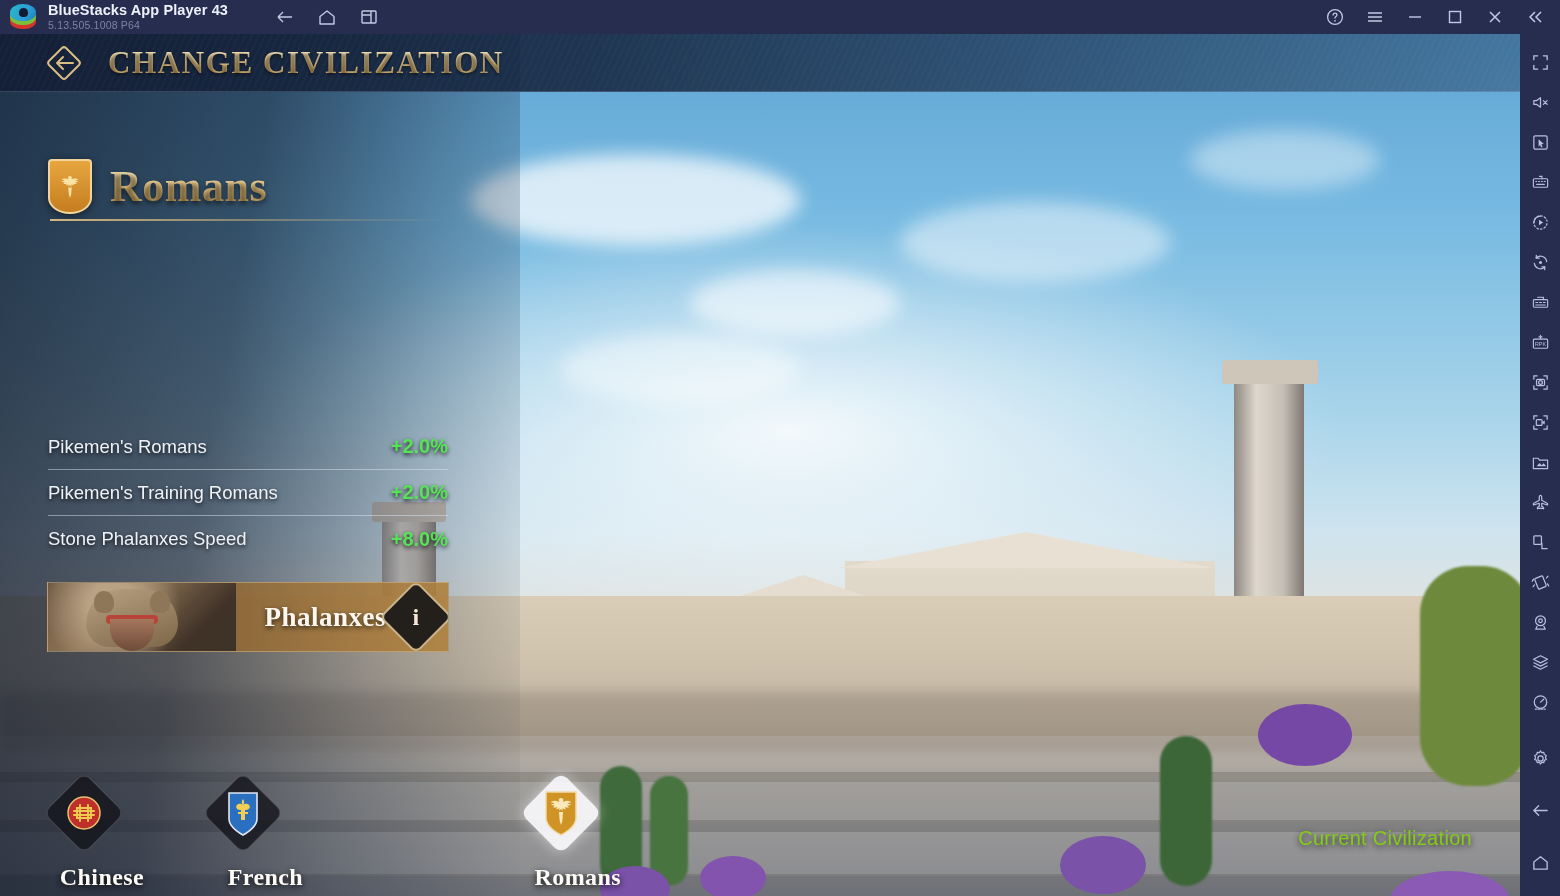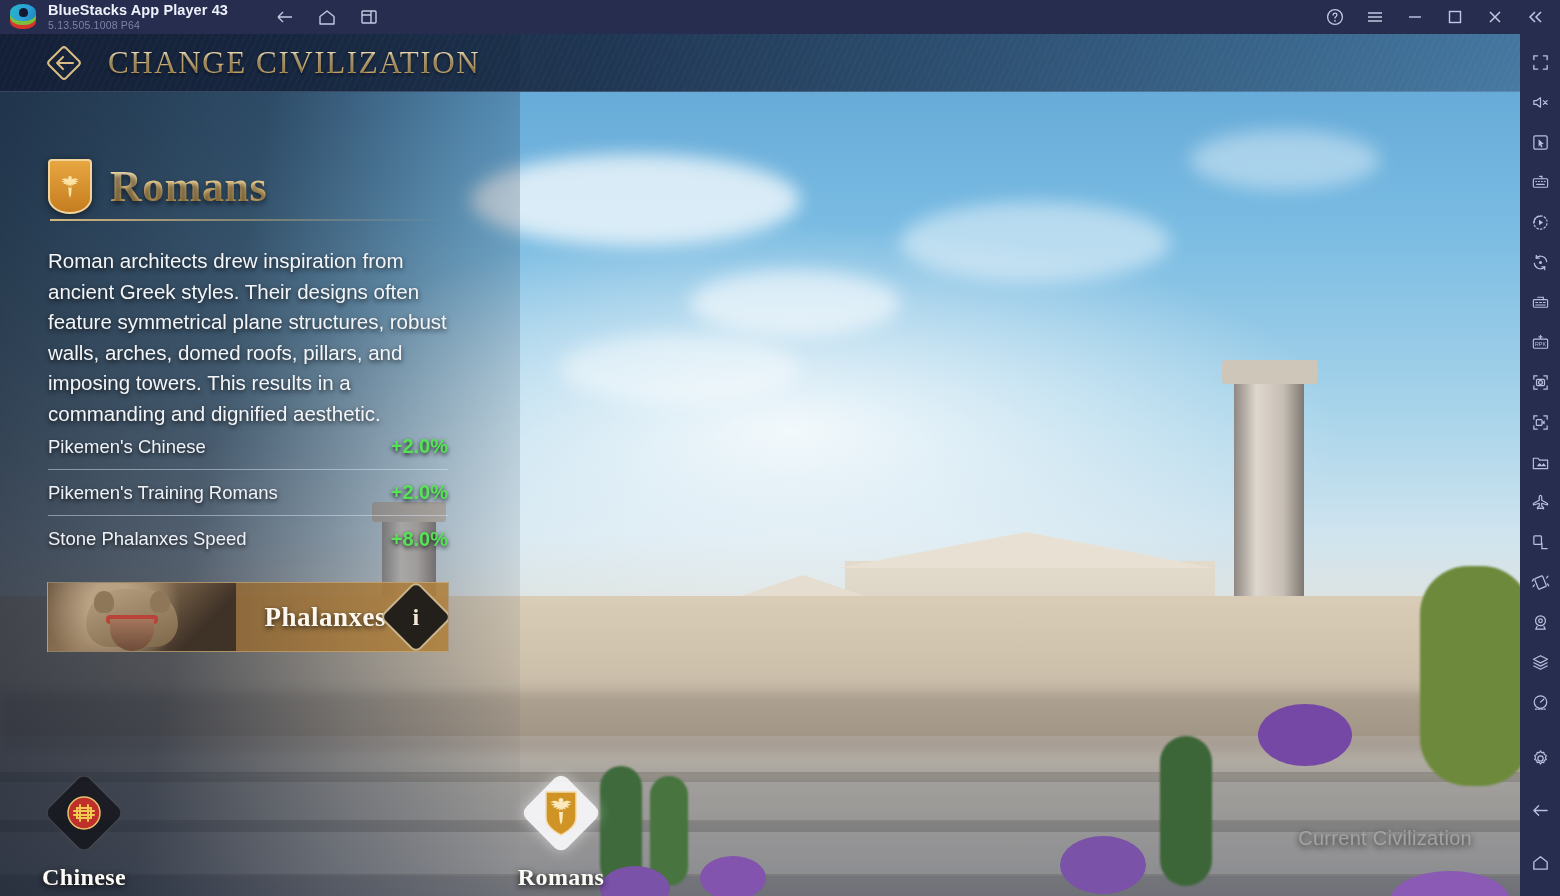--- a/index.html
+++ b/index.html
@@ -131,21 +131,21 @@
     border-bottom:1px solid rgba(180,200,230,.22);
     z-index:12;
   }
   .gamebar:before{
     content:""; position:absolute; inset:0; opacity:.28;
     background:repeating-linear-gradient(115deg, rgba(255,255,255,.07) 0 2px, rgba(255,255,255,0) 2px 6px);
   }
   .backbtn { width:44px; height:44px; margin-left:42px; position:relative; cursor:pointer; z-index:2; }
   .screen-title {
     margin-left:22px; z-index:2;
-    font-family:"Liberation Serif", serif; font-weight:normal;
+    font-family:"Liberation Serif", serif; font-weight:bold;
     font-size:31px; letter-spacing:1.6px;
     color:#ecd39a;
     background:linear-gradient(180deg,#fdf0c8 8%,#e7c585 52%,#caa259 100%);
     -webkit-background-clip:text; background-clip:text; -webkit-text-fill-color:transparent;
     text-shadow:0 2px 3px rgba(0,0,0,.45);
   }
 
   
   .civ-head { position:absolute; left:48px; top:125px; display:flex; align-items:center; z-index:14; }
   .civ-crest {
@@ -238,24 +238,25 @@
   .dia-dark { background:rgba(18,18,24,.78); border:1px solid rgba(255,255,255,.18); }
   .dia-sel  { background:rgba(246,247,250,.94); box-shadow:0 0 14px rgba(255,255,255,.5); }
   .sym {
     position:absolute; left:50%; top:8px; margin-left:-21px;
     width:42px; height:50px; display:flex; align-items:center; justify-content:center;
   }
   .civ-label {
     margin-top:6px; font-family:"Liberation Serif", serif; font-weight:bold;
     font-size:24px; color:#fdfbf6; letter-spacing:.4px;
     text-shadow:0 2px 6px rgba(0,0,0,.85);
+    text-align:right;
   }
   .current-civ {
     position:absolute; right:48px; bottom:46px; z-index:14;
-    font-size:20px; color:#a3a3a3; letter-spacing:.3px;
+    font-size:20px; color:#84cc16; letter-spacing:.3px;
     text-shadow:0 2px 6px rgba(0,0,0,.8);
   }
 
   
   .sidebar {
     position:absolute; right:0; top:34px; width:40px; height:862px;
     background:#272d4e; z-index:40;
     display:flex; flex-direction:column; align-items:center;
     padding-top:8px; gap:0px;
   }
@@ -435,25 +436,24 @@
       <div class="civ-crest">
         <svg width="30" height="30" viewBox="0 0 30 30" fill="#fbe3a8">
           <path d="M15 4c1.2 0 1.9.9 1.9 1.9 0 .6-.3 1.1-.7 1.4l2.9-.7c1.9-.5 3.6.2 4.7 1.3-1.4-.2-2.6.2-3.4.9l3.1.4c-1.1.9-2.4 1.3-3.7 1.2l2 1.3c-1.3.5-2.6.4-3.7-.2l1 1.9c-1.1 0-2-.4-2.7-1.1l.2 2.4-1.6-1.6-1.6 1.6.2-2.4c-.7.7-1.6 1.1-2.7 1.1l1-1.9c-1.1.6-2.4.7-3.7.2l2-1.3c-1.3.1-2.6-.3-3.7-1.2l3.1-.4c-.8-.7-2-1.1-3.4-.9 1.1-1.1 2.8-1.8 4.7-1.3l2.9.7c-.4-.3-.7-.8-.7-1.4C13.1 4.9 13.8 4 15 4Z"></path>
           <path d="M13.3 15.4h3.4l-.6 7.2L15 26l-1.1-3.4-.6-7.2Z"></path>
         </svg>
       </div>
       <div class="civ-name">Romans</div>
     </div>
     <div class="civ-rule"></div>
 
-    <div class="civ-desc">Roman architects drew inspiration from ancient Greek styles. Their designs often feature symmetrical plane structures, robust walls, arches, domed roofs, pillars, and imposing towers. This results in a commanding and dignified aesthetic.</div>
 
     <div class="stats">
       <div class="stat-row">
-        <span class="stat-label">Pikemen's Chinese</span>
+        <span class="stat-label">Pikemen's Romans</span>
         <span class="stat-value">+2.0%</span>
       </div>
       <div class="stat-row">
         <span class="stat-label">Pikemen's Training Romans</span>
         <span class="stat-value">+2.0%</span>
       </div>
       <div class="stat-row">
         <span class="stat-label">Stone Phalanxes Speed</span>
         <span class="stat-value">+8.0%</span>
       </div>
@@ -482,20 +482,32 @@
               <g fill="none" stroke="#f0c94e" stroke-width="2" stroke-linecap="round">
                 <path d="M13 15h14v10H13z"></path>
                   <path d="M16 12v16M24 12v16M10 18h20M10 22h20"></path>
               </g>
             </svg>
           </div>
         </div>
         <div class="civ-label">Chinese</div>
       </div>
 
+      <div class="civ-item" style="left:183px; top:6px;">
+        <div class="civ-badge">
+          <div class="dia-bg dia-dark"></div>
+          <div class="sym">
+            <svg width="40" height="48" viewBox="0 0 40 48">
+              <path d="M6 4h28v26c0 9-14 16-14 16S6 39 6 30V4Z" fill="#2b6fc0" stroke="#dfe7f2" stroke-width="1.6"></path>
+              <path d="M20 10c2 3 1 5 0 6 1-1 4-2 6 0 2 2 0 5-3 5h-1v2h3v2h-3v6h-4v-6h-3v-2h3v-2h-1c-3 0-5-3-3-5 2-2 5-1 6 0-1-1-2-3 0-6Z" fill="#f2ce55"></path>
+            </svg>
+          </div>
+        </div>
+        <div class="civ-label">French</div>
+      </div>
 
 
       <div class="civ-item" style="left:501px; top:6px;">
         <div class="civ-badge">
           <div class="dia-bg dia-sel"></div>
           <div class="sym">
             <svg width="42" height="50" viewBox="0 0 42 50">
               <path d="M6 4h30v26c0 10-15 17-15 17S6 40 6 30V4Z" fill="#cf9326" stroke="#f3dba8" stroke-width="1.5"></path>
               <g fill="#fbe9bb">
                 <path d="M21 10c1.4 0 2.3 1 2.3 2.2 0 .7-.4 1.3-.9 1.7l3.5-.9c2.3-.6 4.3.3 5.6 1.6-1.7-.3-3.1.3-4.1 1.1l3.7.5c-1.3 1.1-2.8 1.6-4.4 1.4l2.4 1.6c-1.6.6-3.2.5-4.5-.3l1.2 2.3c-1.3 0-2.4-.5-3.2-1.3l.2 2.9-1.8-1.9-1.8 1.9.2-2.9c-.8.8-1.9 1.3-3.2 1.3l1.2-2.3c-1.3.8-2.9.9-4.5.3l2.4-1.6c-1.6.2-3.1-.3-4.4-1.4l3.7-.5c-1-.8-2.4-1.4-4.1-1.1 1.3-1.3 3.3-2.2 5.6-1.6l3.5.9c-.5-.4-.9-1-.9-1.7 0-1.2.9-2.2 2.3-2.2Z"></path>

